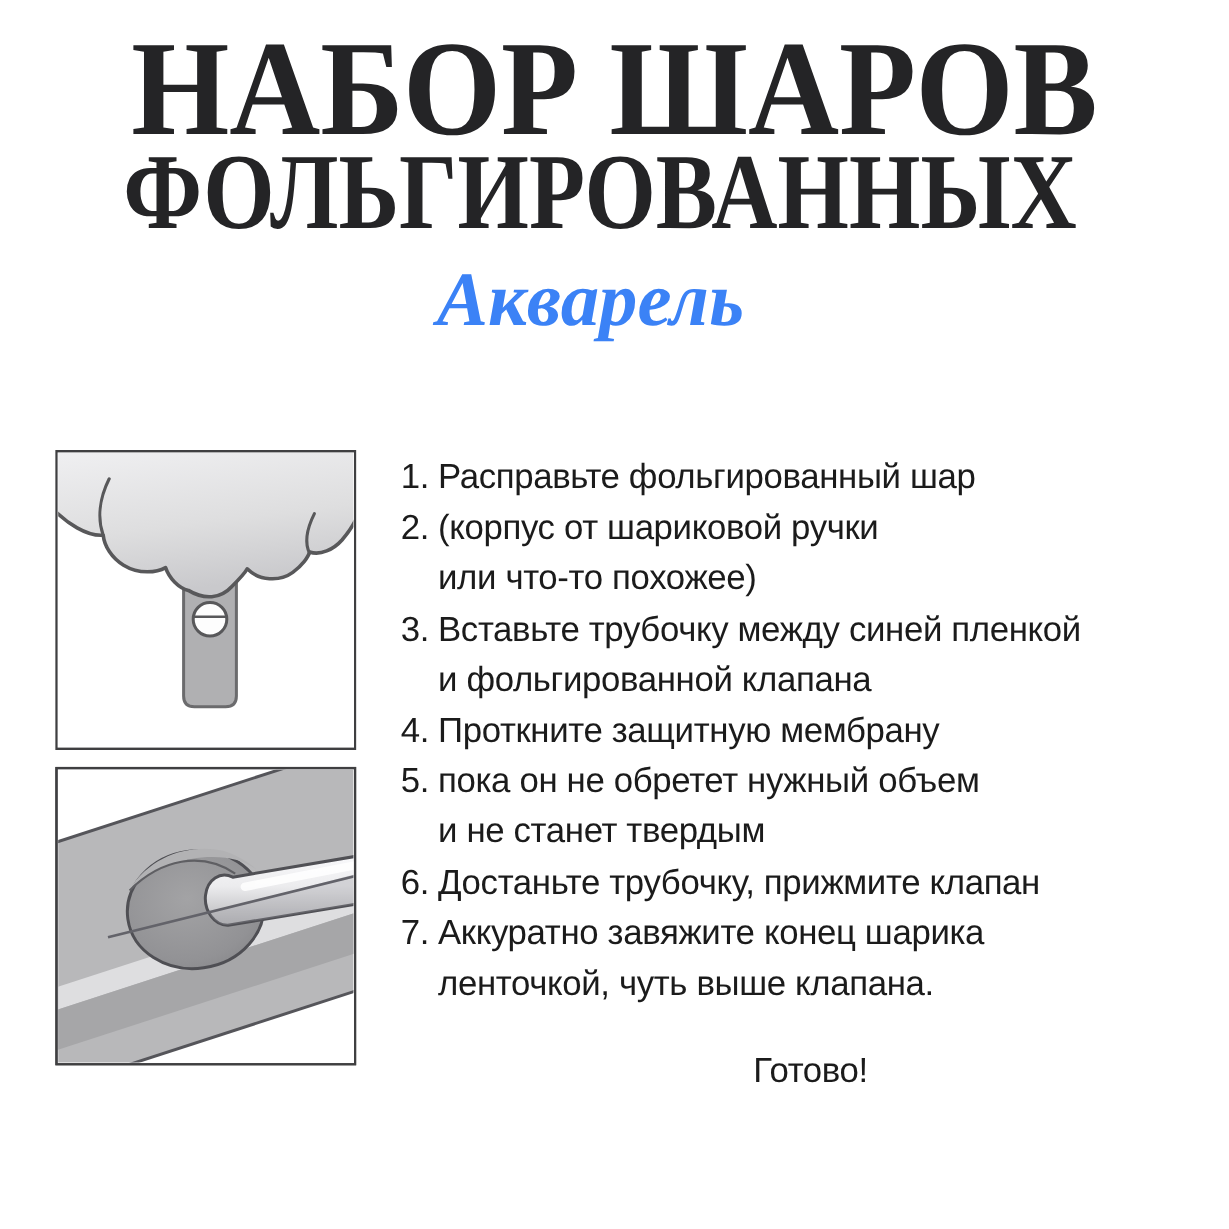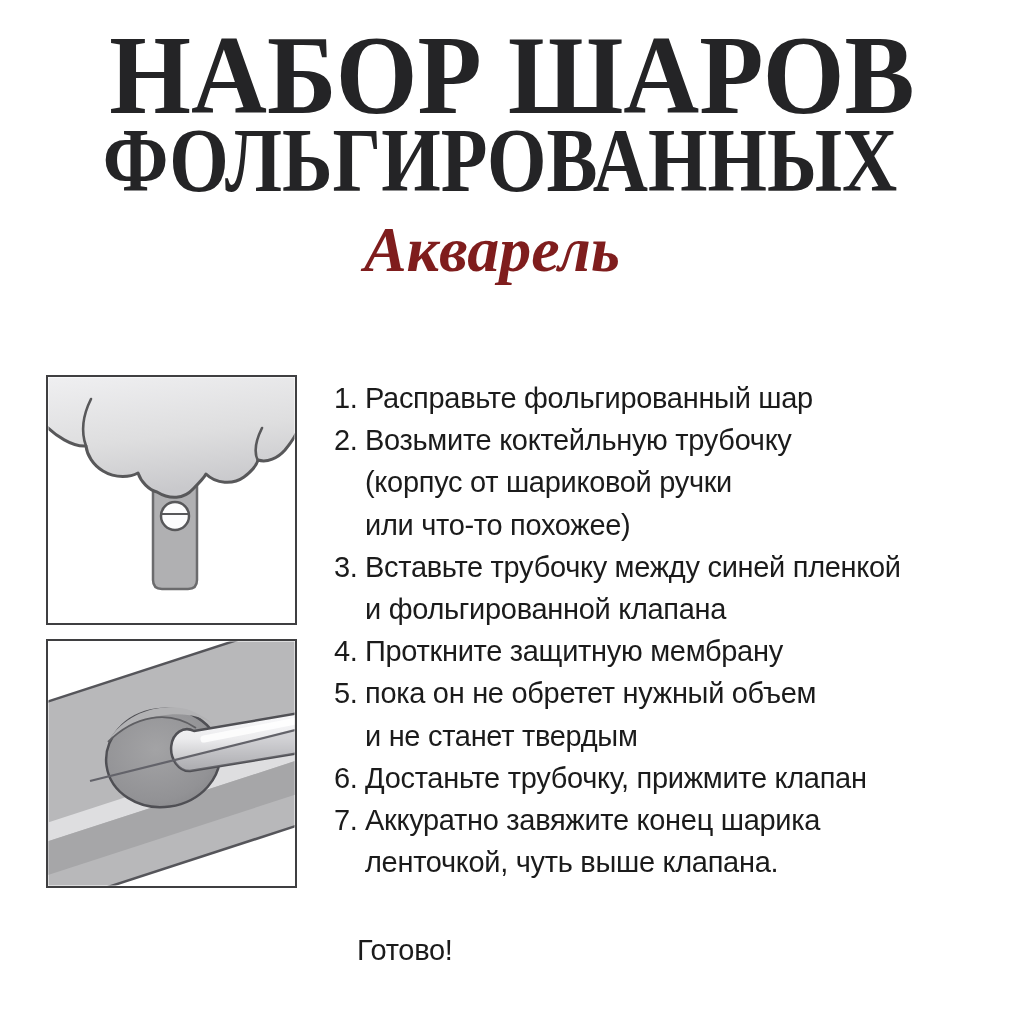--- a/index.html
+++ b/index.html
@@ -7,31 +7,31 @@
         font-family:"Liberation Sans",sans-serif;}
   
   .title-line1{position:absolute;left:0;right:0;top:18px;text-align:center;
     font-family:"Liberation Serif",serif;font-weight:700;font-size:113px;line-height:1;
     color:#242426;transform:scaleX(.93);transform-origin:50% 50%;white-space:nowrap;}
   .title-line2{position:absolute;left:0;right:24px;top:116px;text-align:center;
     font-family:"Liberation Serif",serif;font-weight:700;font-size:90px;line-height:1;
     color:#242426;transform:scaleX(.85);transform-origin:50% 50%;white-space:nowrap;}
   .subtitle{position:absolute;left:0;right:40px;top:218px;text-align:center;
     font-family:"Liberation Serif",serif;font-weight:700;font-style:italic;font-size:64px;
-    line-height:1;color:#7f1d1d;white-space:nowrap;}
+    line-height:1;color:#3b82f6;white-space:nowrap;}
   
   .figure1{position:absolute;left:46px;top:375px;width:251px;height:250px;}
   .figure2{position:absolute;left:46px;top:639px;width:251px;height:249px;}
   .figure1 svg,.figure2 svg{display:block;width:100%;height:100%;}
   
   .instructions{position:absolute;left:334px;top:377px;width:660px;
     font-size:29px;line-height:42.2px;letter-spacing:-0.3px;color:#1b1b1b;}
   .item{position:relative;padding-left:31px;}
   .item .num{position:absolute;left:0;top:0;}
-  .done{margin-top:46px;padding-left:23px;}
+  .done{margin-top:31px;padding-left:23px;text-align:center;}
 </style>
 </head>
 <body>
 
 <div class="page">
 
   <div class="title-line1">НАБОР ШАРОВ</div>
   <div class="title-line2">ФОЛЬГИРОВАННЫХ</div>
   <div class="subtitle">Акварель</div>
 
@@ -121,21 +121,20 @@
     </svg>
   </div>
 
   <div class="instructions">
     <div class="item">
       <span class="num">1.</span>
       <div>Расправьте фольгированный шар</div>
     </div>
     <div class="item">
       <span class="num">2.</span>
-      <div>Возьмите коктейльную трубочку</div>
       <div>(корпус от шариковой ручки</div>
       <div>или что-то похожее)</div>
     </div>
     <div class="item">
       <span class="num">3.</span>
       <div>Вставьте трубочку между синей пленкой</div>
       <div>и фольгированной клапана</div>
     </div>
     <div class="item">
       <span class="num">4.</span>

